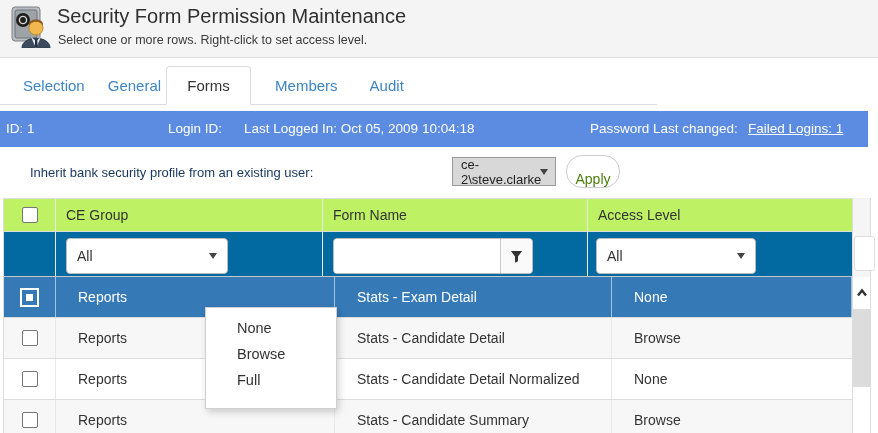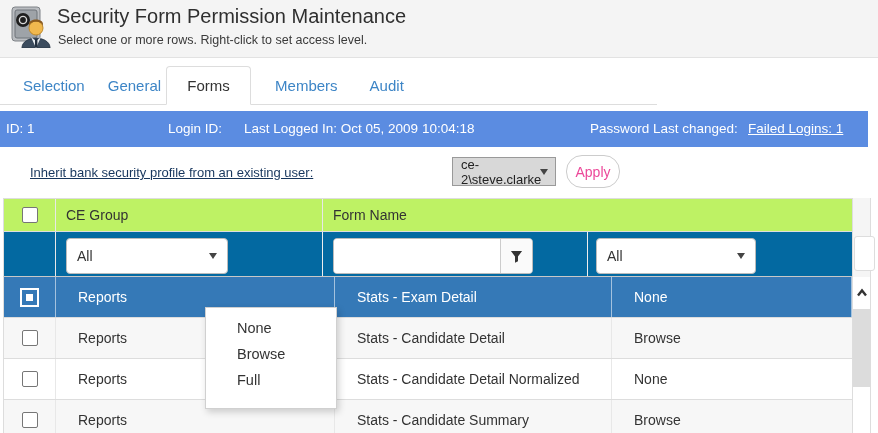--- a/index.html
+++ b/index.html
@@ -28,31 +28,31 @@
   }
   
   .info-bar{position:absolute;top:111px;left:0;width:868px;height:36px;background:var(--info-bar-bg,#5b8ce1);color:#fff;font-size:13.5px;}
   .info-bar span{position:absolute;line-height:36px;white-space:nowrap;}
   .ib-id{left:6px;}
   .ib-login{left:168px;text-align:center;}
   .ib-last{left:244px;}
   .ib-pwd{left:546px;margin-left:44px;}
   .ib-failed{left:748px;text-decoration:underline;}
   
-  .inherit-label{position:absolute;left:30px;top:165px;font-size:13px;color:var(--label-navy,#17365d);text-decoration:underline;}
+  .inherit-label{position:absolute;left:30px;top:165px;font-size:13px;color:var(--label-navy,#17365d);}
   .inherit-select{
     position:absolute;left:452px;top:157px;width:104px;height:29px;box-sizing:border-box;
     background:#d8d8d8;border:1px solid #999;display:flex;align-items:center;
     padding:0 18px 0 8px;font-size:13px;color:#222;cursor:pointer;
   }
   .inherit-select .caret{position:absolute;right:7px;top:11px;}
   .apply-btn{
     position:absolute;left:566px;top:155px;width:54px;height:33px;box-sizing:border-box;
     background:#fff;border:1px solid #ccc;border-radius:16px;
-    display:flex;align-items:center;justify-content:center;font-size:14px;color:#ec4899;cursor:pointer;
+    display:flex;align-items:flex-end;justify-content:center;font-size:14px;color:#4d7c0f;cursor:pointer;
   }
   
   .t-row{position:absolute;left:3px;width:849px;display:grid;grid-template-columns:52px 267px 265px 1fr;border-left:1px solid #ddd;box-sizing:border-box;}
   .t-head{top:198px;height:34px;border-top:1px solid #ddd;border-bottom:1px solid #ddd;background:#bef264;}
   .t-filter{top:232px;height:45px;border-bottom:1px solid #c8c8c8;background:#0369a1;}
   .t-data{height:41px;border-bottom:1px solid #ddd;background:#fff;cursor:pointer;gap:12px;}
   .t-data.striped{background:#f7f7f7;}
   .t-data.selected{background:var(--selected-row-bg,#3579b7);}
   .row-1{top:277px;} .row-2{top:318px;} .row-3{top:359px;} .row-4{top:400px;}
   .cell{display:flex;align-items:center;padding-left:10px;font-size:14px;color:#333;border-right:1px solid #e8e8e8;overflow:hidden;white-space:nowrap;}
@@ -133,20 +133,21 @@
 <div class="apply-btn">
   <span>Apply</span>
 </div>
 
 <div class="t-row t-head">
   <div class="cell cb-cell">
       <span class="cb"></span>
     </div>
   <div class="cell">CE Group</div>
   <div class="cell">Form Name</div>
+  <div class="cell">Access Level</div>
 </div>
 
 <div class="t-row t-filter">
   <div class="cell cb-cell"></div>
   <div class="cell" style="padding-left:0;border-right:1px solid #eee;">
     <div class="filter-select fs-ce">
       <span>All</span>
       <span class="caret"></span>
     </div>
   </div>

